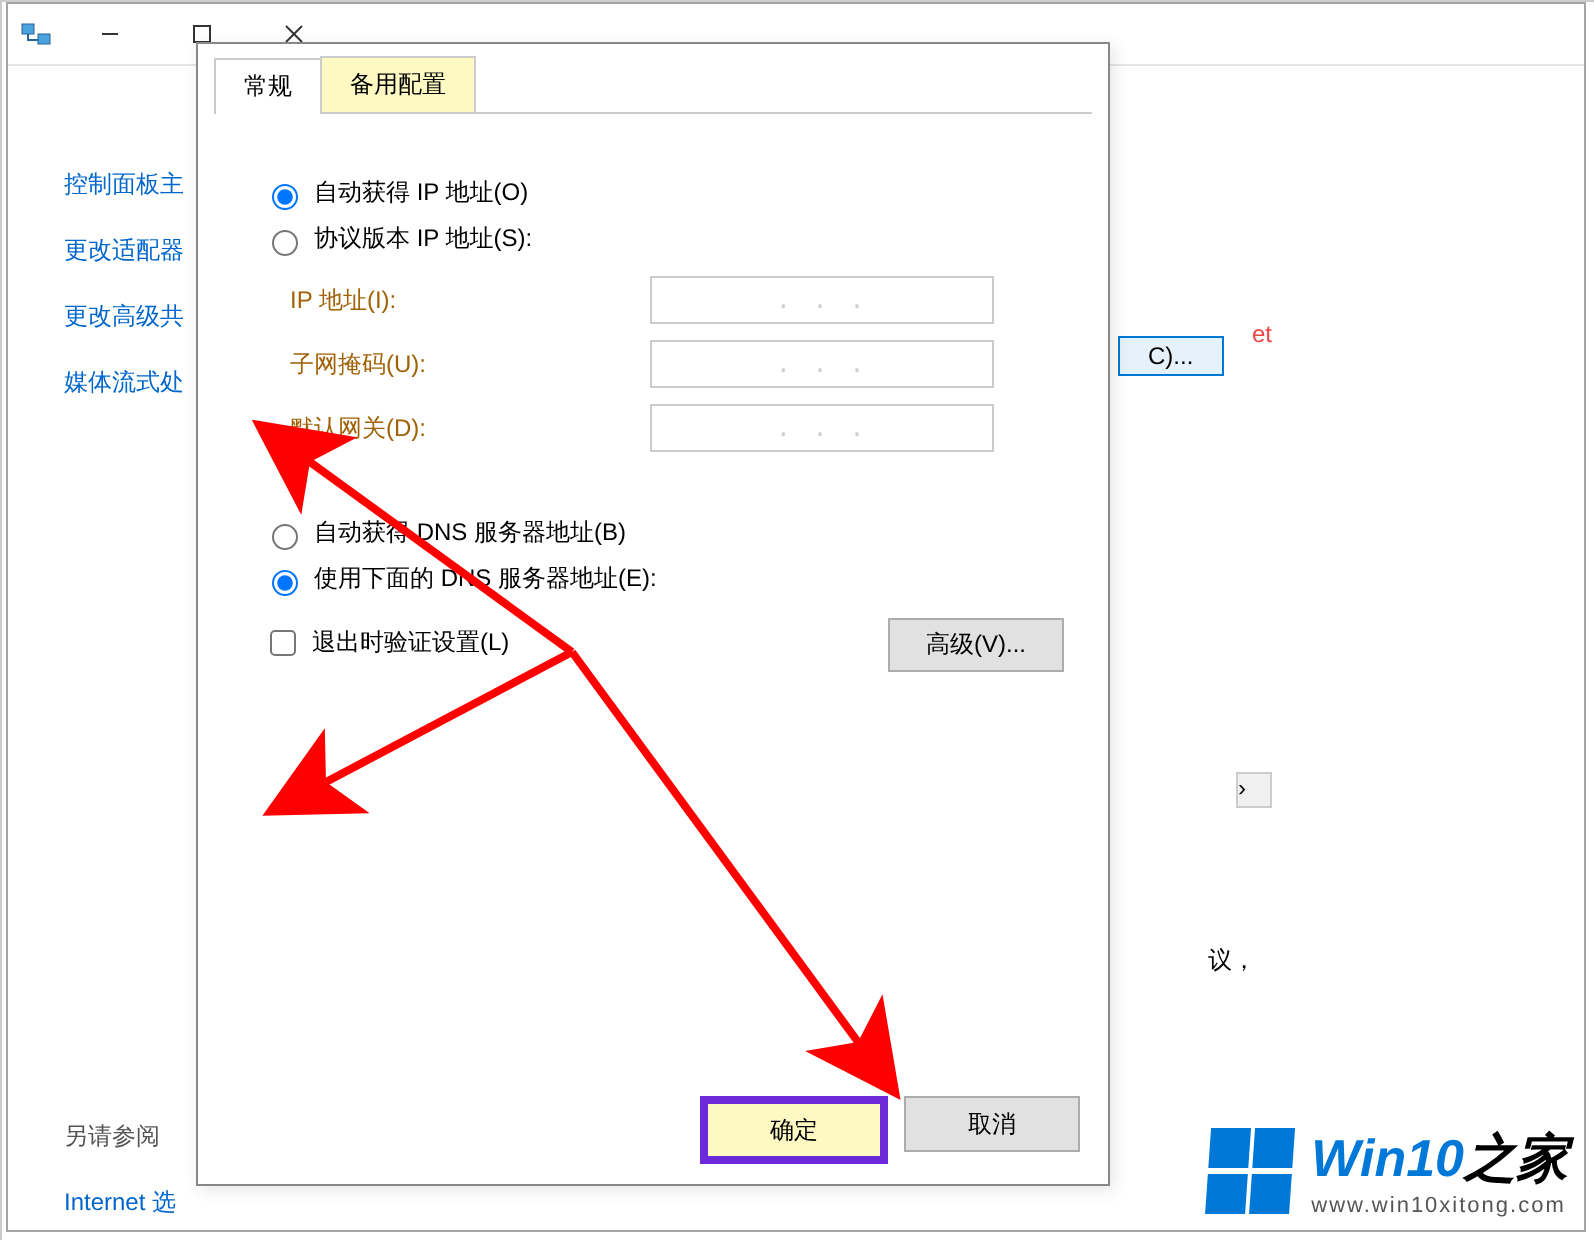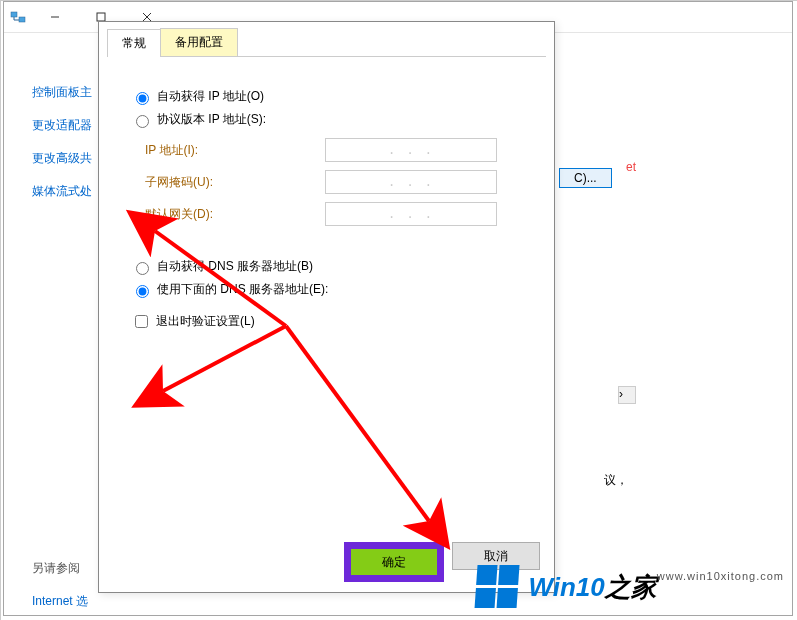--- a/index.html
+++ b/index.html
@@ -41,28 +41,28 @@
   .ip-box{width:170px;height:22px;border:1px solid #ccc;display:flex;align-items:center;justify-content:center;font-family:monospace;letter-spacing:2px;background:#fff;color:#777}
   .ip-box.enabled{color:#000}
   .ip-box.disabled{background:#fff;color:#ccc}
   .section-gap{height:18px}
   .check-row{display:flex;align-items:center;margin:14px 0 0 10px}
   .check-row input{margin-right:8px}
   .adv-btn-row{display:flex;justify-content:flex-end;margin-top:-22px}
   .adv-btn{border:1px solid #adadad;background:#e1e1e1;padding:4px 18px;cursor:pointer}
   .dlg-footer{position:absolute;bottom:10px;right:14px;display:flex;gap:8px}
   .dlg-btn{width:86px;height:26px;border:1px solid #adadad;background:#e1e1e1;cursor:pointer;display:flex;align-items:center;justify-content:center}
-  .dlg-btn.primary{border:7px solid #6d28d9;background:#84cc16}
+  .dlg-btn.primary{border:4px solid #6d28d9;background:#fef9c3}
   
   .arrows{position:absolute;left:0;top:0;pointer-events:none}
   
   .watermark{position:absolute;right:14px;bottom:12px;display:flex;align-items:center;gap:8px}
   .win-logo{display:flex;flex-wrap:wrap;width:44px;height:44px;gap:2px;transform:skewX(-4deg)}
   .win-logo div{width:20px;height:20px;background:#0078d7}
-  .wm-text{display:flex;}
+  .wm-text{display:flex;flex-direction:column}
   .wm-title{font-size:26px;font-weight:700;font-style:italic}
   .wm-title .blue{color:#0078d7}
   .wm-url{font-size:11px;color:#555;letter-spacing:1px}
 </style>
 </head>
 <body>
 
 <div class="canvas">
 
   <div class="bg-window">
@@ -145,20 +145,23 @@
       </div>
       <div class="radio-row">
         <input type="radio" name="dnsmode" checked="" style="">
         <span class="radio-label">使用下面的 DNS 服务器地址(E):</span>
       </div>
 
       <div class="check-row">
         <input type="checkbox" style="">
         <span>退出时验证设置(L)</span>
       </div>
+      <div class="adv-btn-row">
+        <div class="adv-btn">高级(V)...</div>
+      </div>
     </div>
     <div class="dlg-footer">
       <div class="dlg-btn primary">确定</div>
       <div class="dlg-btn">取消</div>
     </div>
   </div>
 
   <svg class="arrows" width="797" height="620">
     <defs>
       <marker id="ah" markerWidth="12" markerHeight="12" refX="3" refY="6" orient="auto">

